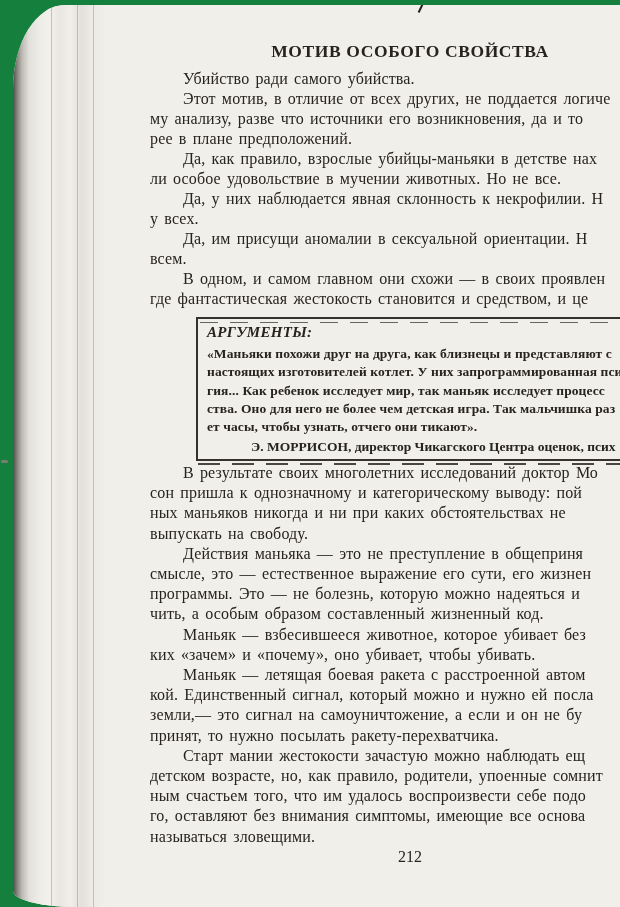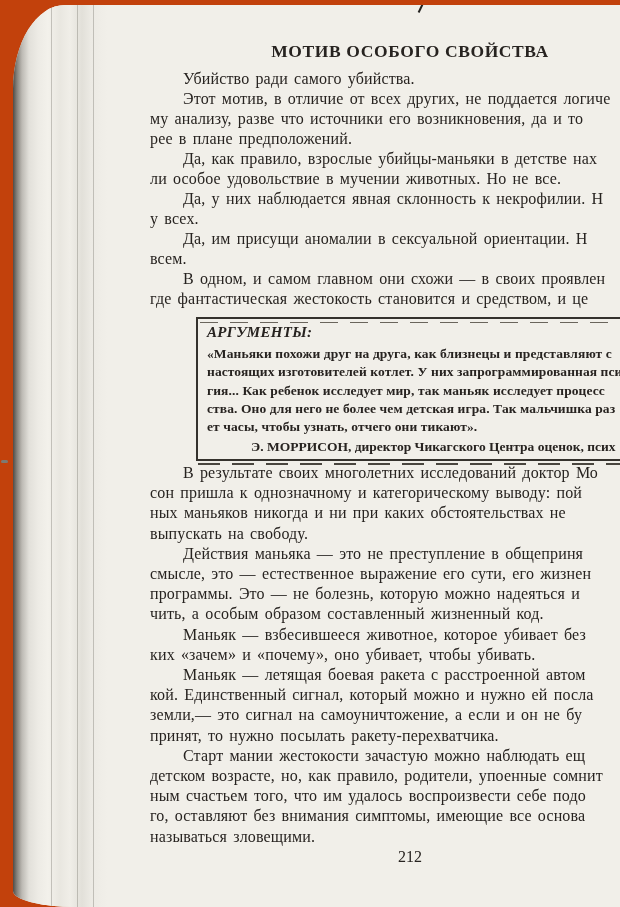--- a/index.html
+++ b/index.html
@@ -1,21 +1,21 @@
 <!DOCTYPE html>
 <html><head>
 <meta charset="utf-8">
 <style>
   html,body { margin:0; padding:0; background:#000; }
   * { box-sizing:border-box; }
 
   .scan {
     position:relative;
     width:620px; height:907px;
-    background:#c2410c;
+    background:#15803d;
     overflow:hidden;
     font-family:"Liberation Serif", serif;
     color:#272320;
     padding-left:12px;
   }
 
   
   .page {
     position:absolute;
     left:13px; top:5px;

